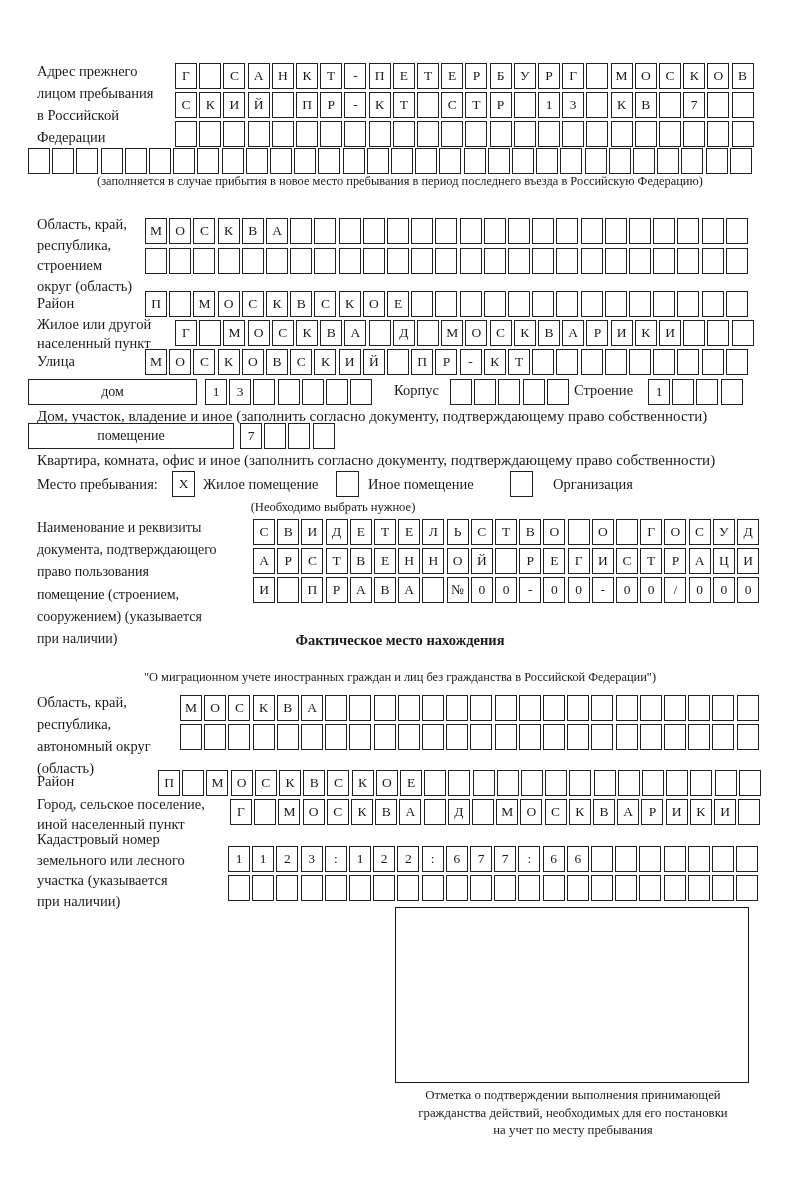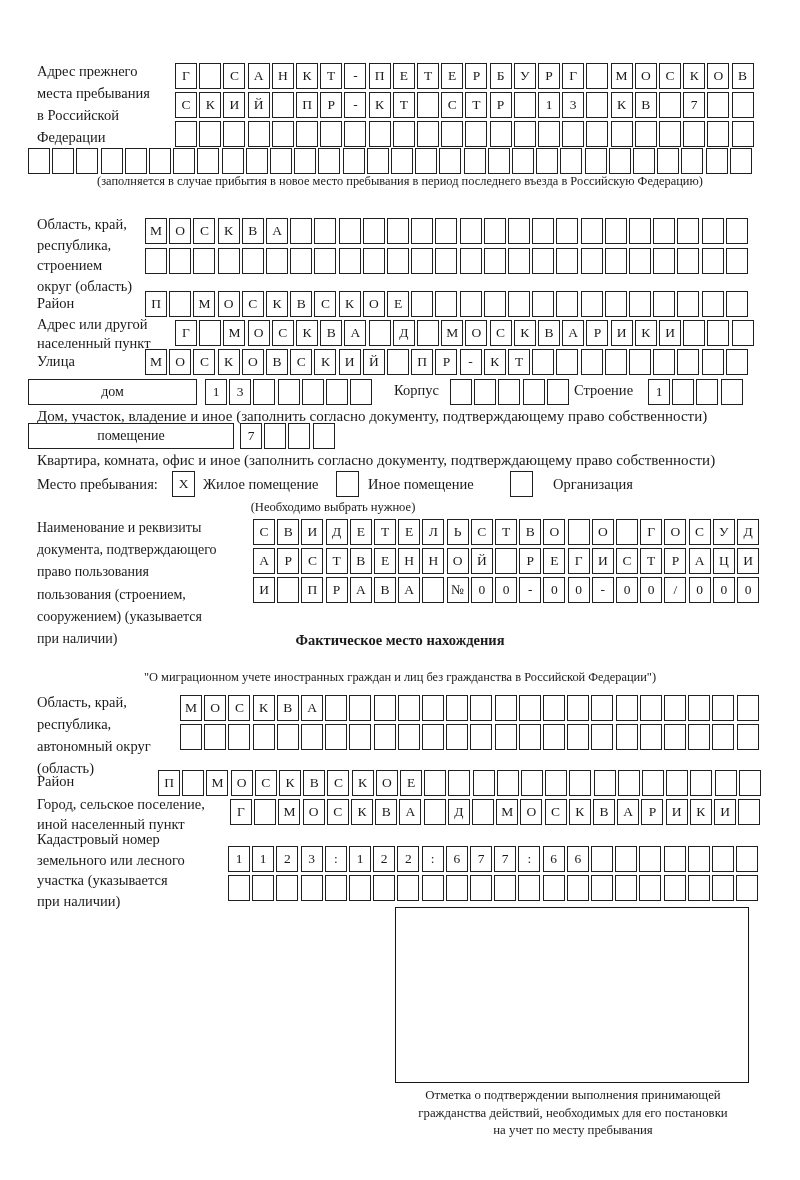--- a/index.html
+++ b/index.html
@@ -31,37 +31,37 @@
   .stamp-caption{position:absolute;left:363px;top:1087px;width:420px;text-align:center;font-size:12.8px;line-height:17.5px;}
 </style>
 </head>
 <body>
 
 <div id="canvas">
 
 
   <div class="mlabel" style="left:37px;top:60px;line-height:22px;">
     <div>Адрес прежнего</div>
-    <div>места пребывания</div>
+    <div>лицом пребывания</div>
     <div>в Российской</div>
     <div>Федерации</div>
   </div>
 
   <div class="fine-center" style="top:174px;">(заполняется в случае прибытия в новое место пребывания в период последнего въезда в Российскую Федерацию)</div>
 
 
   <div class="mlabel" style="left:37px;top:214px;line-height:20.5px;">
     <div>Область, край,</div>
     <div>республика,</div>
     <div>строением</div>
     <div>округ (область)</div>
   </div>
   <div class="lbl" style="left:37px;top:295px;">Район</div>
   <div class="mlabel" style="left:37px;top:315px;line-height:18.5px;">
-    <div>Адрес или другой</div>
+    <div>Жилое или другой</div>
     <div>населенный пункт</div>
   </div>
   <div class="lbl" style="left:37px;top:353px;">Улица</div>
 
   <div class="widebox" style="left:28px;top:379px;width:167px;">дом</div>
   <div class="lbl" style="left:394px;top:382px;">Корпус</div>
   <div class="lbl" style="left:574px;top:382px;">Строение</div>
   <div class="fine" style="left:37px;top:408px;">Дом, участок, владение и иное (заполнить согласно документу, подтверждающему право собственности)</div>
 
   <div class="widebox" style="left:28px;top:423px;width:204px;">помещение</div>
@@ -73,21 +73,21 @@
   <div class="chk" style="left:336px;top:471px;"></div>
   <div class="lbl" style="left:368px;top:476px;">Иное помещение</div>
   <div class="chk" style="left:510px;top:471px;"></div>
   <div class="lbl" style="left:553px;top:476px;">Организация</div>
   <div class="fine" style="left:83px;top:500px;width:500px;text-align:center;white-space:normal;font-size:12.6px;">(Необходимо выбрать нужное)</div>
 
   <div class="mlabel" style="left:37px;top:517px;line-height:22.2px;font-size:14px;">
     <div>Наименование и реквизиты</div>
     <div>документа, подтверждающего</div>
     <div>право пользования</div>
-    <div>пользования (строением,</div>
+    <div>помещение (строением,</div>
     <div>сооружением) (указывается</div>
     <div>при наличии)</div>
   </div>
 
   <div class="title-center" style="top:632px;font-size:14.5px;">Фактическое место нахождения</div>
   <div class="fine-center" style="top:670px;">"О миграционном учете иностранных граждан и лиц без гражданства в Российской Федерации")</div>
 
   <div class="mlabel" style="left:37px;top:691px;line-height:22px;">
     <div>Область, край,</div>
     <div>республика,</div>

